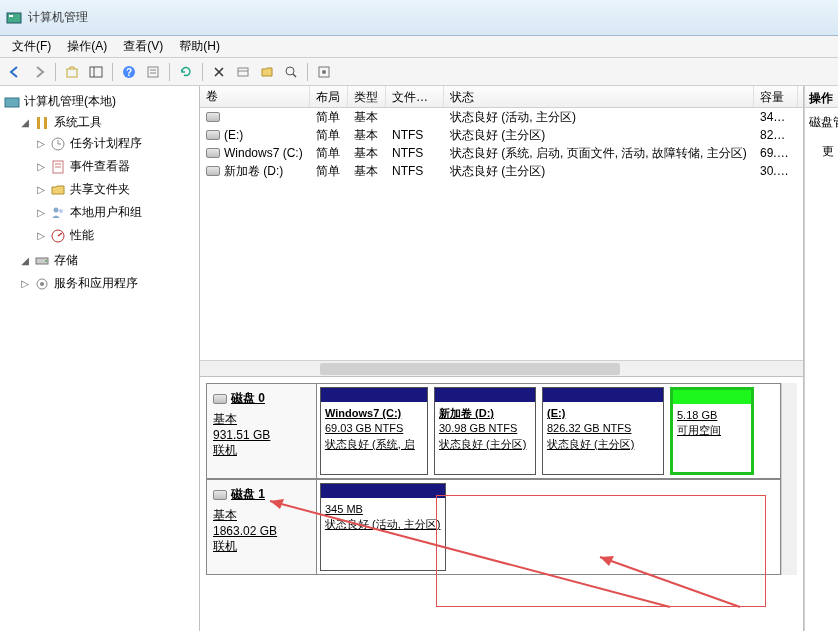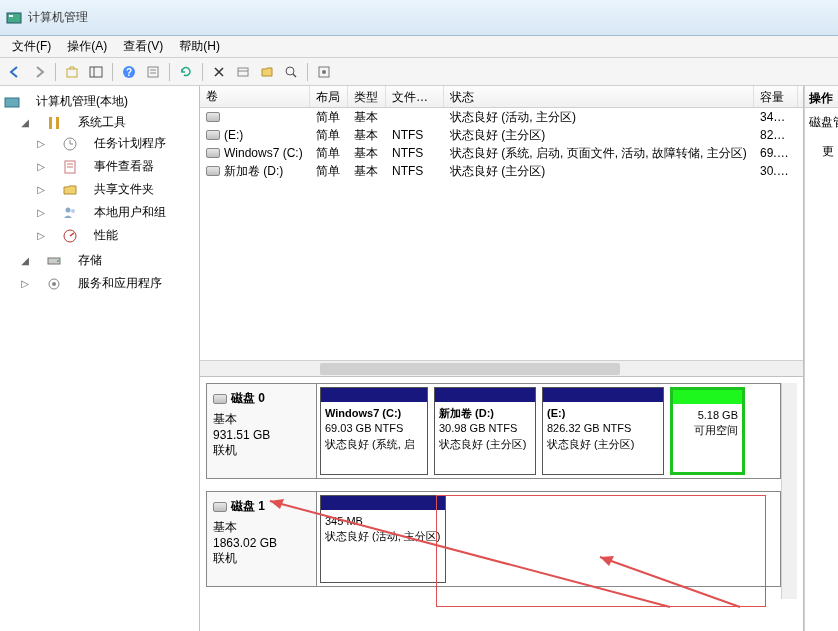--- a/index.html
+++ b/index.html
@@ -15,21 +15,21 @@
     .toolbar { height: 28px; background: #f5f5f5; display: flex; align-items: center; padding: 0 4px; gap: 2px; border-bottom: 1px solid #d0d0d0; }
     .toolbar .tbtn { width: 22px; height: 22px; display: flex; align-items: center; justify-content: center; cursor: pointer; }
     .toolbar .sep { width: 1px; height: 18px; background: #c0c0c0; margin: 0 3px; }
     
     .content { display: flex; height: calc(631px - 28px - 22px - 28px); }
     
     .treepane { width: 200px; background: #fff; border-right: 1px solid #c0c0c0; overflow: auto; padding: 4px 2px; }
     .tree ul { list-style: none; padding-left: 16px; }
     .tree > ul { padding-left: 0; }
     .tree li { padding: 2px 0; white-space: nowrap; }
-    .tree .node { display: flex; align-items: center; gap: 16px; cursor: default; padding: 1px 2px; }
+    .tree .node { display: flex; align-items: center; gap: 4px; cursor: default; padding: 1px 2px; }
     .tree .expander { width: 10px; font-size: 10px; color: #666; text-align: center; }
     .tree .ticon { width: 16px; height: 16px; display: inline-flex; align-items: center; justify-content: center; }
     
     .mainpane { flex: 1; background: #fff; display: flex; flex-direction: column; border-right: 1px solid #c0c0c0; }
     
     .volumelist { flex: 0 0 290px; display: flex; flex-direction: column; overflow: hidden; }
     .vl-header { display: flex; background: linear-gradient(#fdfdfd, #f0f0f0); border-bottom: 1px solid #d0d0d0; height: 22px; }
     .vl-header > div { padding: 3px 6px; border-right: 1px solid #e0e0e0; overflow: hidden; text-overflow: ellipsis; white-space: nowrap; }
     .vl-body { flex: 1; overflow: auto; }
     .vl-row { display: flex; height: 18px; align-items: center; }
@@ -38,21 +38,21 @@
     .col-layout { width: 38px; }
     .col-type { width: 38px; }
     .col-fs { width: 58px; }
     .col-status { width: 310px; }
     .col-cap { width: 44px; text-align: left; }
     
     .hscroll-stub { height: 16px; background: #f0f0f0; border-top: 1px solid #d0d0d0; position: relative; }
     .hscroll-stub .thumb { position: absolute; left: 120px; top: 2px; width: 300px; height: 12px; background: #d0d0d0; border-radius: 2px; }
     
     .diskgraph { flex: 1; overflow: auto; border-top: 1px solid #c0c0c0; padding: 6px; position: relative; }
-    .disk-row { display: flex; margin-bottom: 12px; border: 1px solid #888; min-height: 96px; position: relative; }
+    .disk-row { display: flex; margin-bottom: 0; border: 1px solid #888; min-height: 96px; position: relative; text-decoration: underline; }
     .disk-info { width: 110px; padding: 6px; border-right: 1px solid #888; background: #f8f8f8; }
     .disk-info .dicon { display: flex; align-items: center; gap: 4px; font-weight: bold; margin-bottom: 4px; }
     .disk-parts { flex: 1; display: flex; }
     .part { border: 1px solid #555; margin: 3px; padding: 6px 4px; font-size: 11px; line-height: 1.4; position: relative; overflow: hidden; }
     .part .phdr { height: 14px; background: #17177d; margin: -6px -4px 4px -4px; }
     .part.free { border: 3px solid #1ec21e; }
     .part.free .phdr { background: #1ef71e; margin: -6px -4px 4px -4px; }
     .part.unalloc { border: 1px solid #333; }
     .part.unalloc .phdr { background: #000; }
     .part strong { font-weight: bold; }
@@ -372,21 +372,21 @@
                   <div><strong>新加卷  (D:)</strong></div>
                   <div>30.98 GB NTFS</div>
                   <div>状态良好 (主分区)</div>
                 </div>
                 <div class="part" style="width: 122px;">
                   <div class="phdr"></div>
                   <div><strong>(E:)</strong></div>
                   <div>826.32 GB NTFS</div>
                   <div>状态良好 (主分区)</div>
                 </div>
-                <div class="part free" style="width: 75px; text-align: right;">
+                <div class="part free" style="width: 84px;">
                   <div class="phdr"></div>
                   <div>5.18 GB</div>
                   <div>可用空间</div>
                 </div>
               </div>
             </div>
             <div class="disk-row">
               <div class="disk-info">
                 <div class="dicon">
                   <span class="disk-icon"></span>

